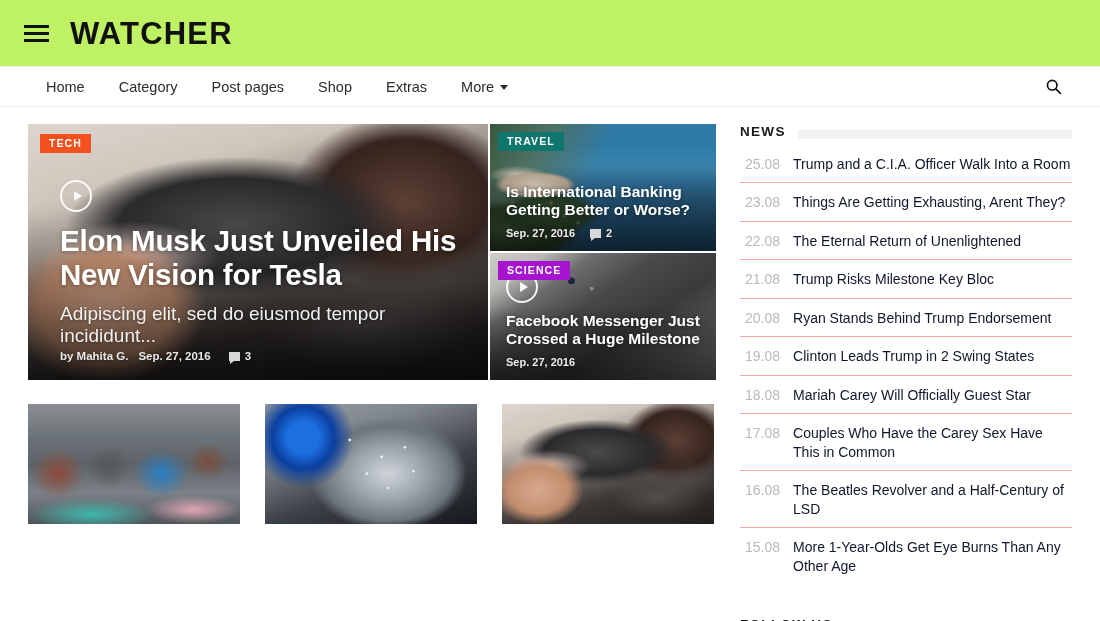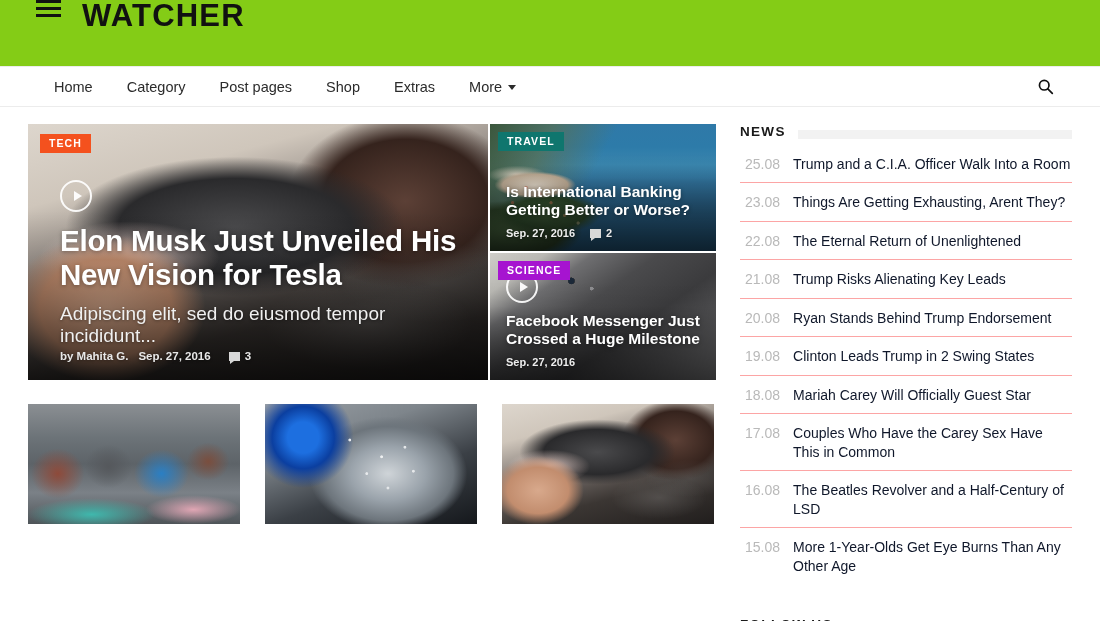--- a/index.html
+++ b/index.html
@@ -7,22 +7,23 @@
     width: 1100px; height: 621px;
     background: #ffffff;
     font-family: "Liberation Sans", sans-serif;
     overflow: hidden;
   }
 
   
   .site-header {
     height: 66px;
     display: flex;
-    padding: 0 36px;
-    background: #84cc16;
+    align-items: center;
+    padding: 0 24px;
+    background: #bef264;
   }
   .hamburger {
     width: 25px; height: 17px;
     display: flex; flex-direction: column; justify-content: space-between;
     cursor: pointer; flex: 0 0 auto;
   }
   .hamburger span { display: block; height: 3px; width: 100%; background: #111; }
   .brand {
     margin-left: 21px;
     font-size: 31px;
@@ -33,21 +34,21 @@
     font-family: "Liberation Sans", sans-serif;
   }
 
   
   .nav-bar {
     height: 41px;
     border-top: 1px solid #ececec;
     border-bottom: 1px solid #ececec;
     display: flex;
     align-items: center;
-    padding: 0 40px;
+    padding: 0 32px;
     background: #fff;
   }
   .nav-items { display: flex; align-items: center; gap: 0; flex: 1 1 auto; }
   .nav-item {
     font-size: 14.5px;
     color: #2b2b2b;
     padding: 0 17px;
     cursor: pointer;
     white-space: nowrap;
     display: flex; align-items: center; gap: 6px;
@@ -469,21 +470,21 @@
       <div class="news-item">
         <span class="news-date">23.08</span>
         <span class="news-title">Things Are Getting Exhausting, Arent They?</span>
       </div>
       <div class="news-item">
         <span class="news-date">22.08</span>
         <span class="news-title">The Eternal Return of Unenlightened</span>
       </div>
       <div class="news-item">
         <span class="news-date">21.08</span>
-        <span class="news-title">Trump Risks Alienating Key Leads</span>
+        <span class="news-title">Trump Risks Milestone Key Bloc</span>
       </div>
       <div class="news-item">
         <span class="news-date">20.08</span>
         <span class="news-title">Ryan Stands Behind Trump Endorsement</span>
       </div>
       <div class="news-item">
         <span class="news-date">19.08</span>
         <span class="news-title">Clinton Leads Trump in 2 Swing States</span>
       </div>
       <div class="news-item">

